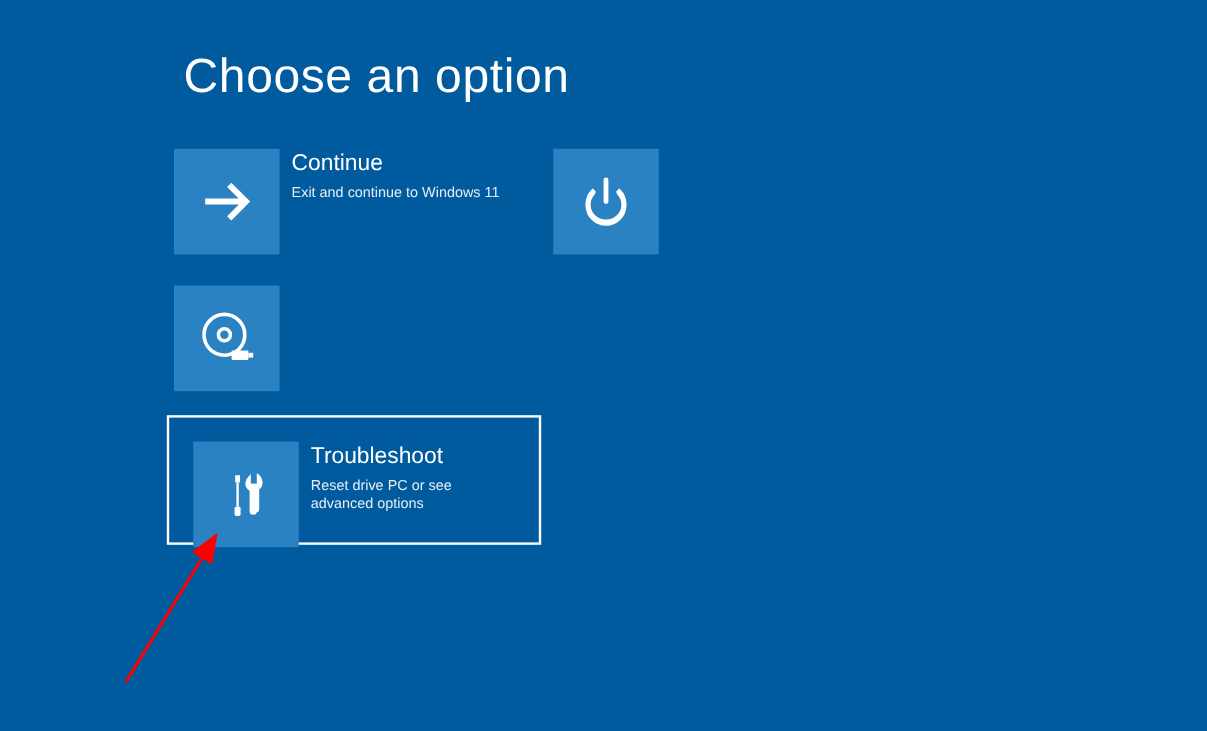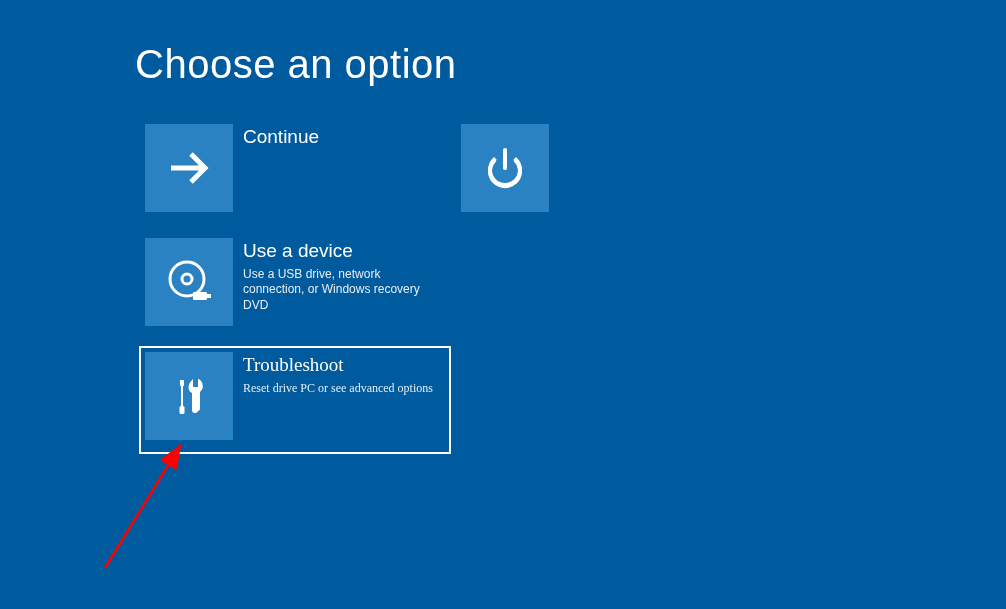--- a/index.html
+++ b/index.html
@@ -11,21 +11,21 @@
       width: 1006px;
       height: 609px;
       background: #005a9e;
       font-family: "Segoe UI Light", "Segoe UI", -apple-system, sans-serif;
       color: #ffffff;
       overflow: hidden;
       position: relative;
     }
     .page-title {
       position: absolute;
-      left: 135px;
+      left: 153px;
       top: 42px;
       font-size: 40px;
       font-weight: 300;
       letter-spacing: 0.5px;
     }
     .tiles {
       position: absolute;
       left: 139px;
       top: 118px;
       width: 720px;
@@ -39,23 +39,22 @@
       align-items: flex-start;
       width: 312px;
       height: 100px;
       margin-bottom: 14px;
       cursor: pointer;
       padding: 4px;
       border: 2px solid transparent;
     }
     .tile.selected {
       border: 2px solid #ffffff;
-      padding: 4px;
+      padding: 20px;
       height: 108px;
-      font-family: Liberation Serif, serif;
     }
     .tile-icon {
       width: 88px;
       height: 88px;
       background: #2a82c3;
       display: flex;
       align-items: center;
       justify-content: center;
       flex-shrink: 0;
     }
@@ -100,35 +99,32 @@
     <div class="col">
 
       <div class="tile">
         <div class="tile-icon">
           <svg width="48" height="48" viewBox="0 0 48 48">
             <path d="M6 24 L38 24 M26 10 L40 24 L26 38" stroke="#ffffff" stroke-width="5" fill="none" stroke-linecap="butt" stroke-linejoin="miter"></path>
           </svg>
         </div>
         <div class="tile-text">
           <div class="tile-title">Continue</div>
+          <div class="tile-subtitle">Exit and continue to Windows 11</div>
         </div>
       </div>
 
       <div class="tile">
         <div class="tile-icon">
           <svg width="52" height="52" viewBox="0 0 52 52">
             <circle cx="24" cy="23" r="17" stroke="#ffffff" stroke-width="3" fill="none"></circle>
             <circle cx="24" cy="23" r="5" stroke="#ffffff" stroke-width="3" fill="none"></circle>
             <rect x="30" y="36" width="14" height="8" rx="1" fill="#ffffff"></rect>
             <rect x="44" y="38" width="4" height="4" fill="#ffffff"></rect>
           </svg>
-        </div>
-        <div class="tile-text">
-          <div class="tile-title">Use a device</div>
-          <div class="tile-subtitle">Use a USB drive, network connection, or Windows recovery DVD</div>
         </div>
       </div>
 
       <div class="tile selected">
         <div class="tile-icon">
           <svg width="48" height="48" viewBox="0 0 48 48">
 
             <rect x="15" y="8" width="4" height="6" fill="#ffffff"></rect>
             <rect x="16" y="14" width="2" height="20" fill="#ffffff"></rect>
             <rect x="14.5" y="34" width="5" height="8" rx="1.5" fill="#ffffff"></rect>

